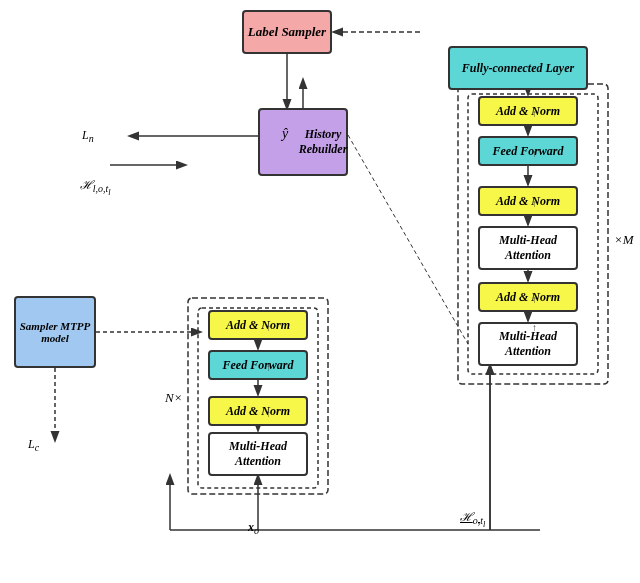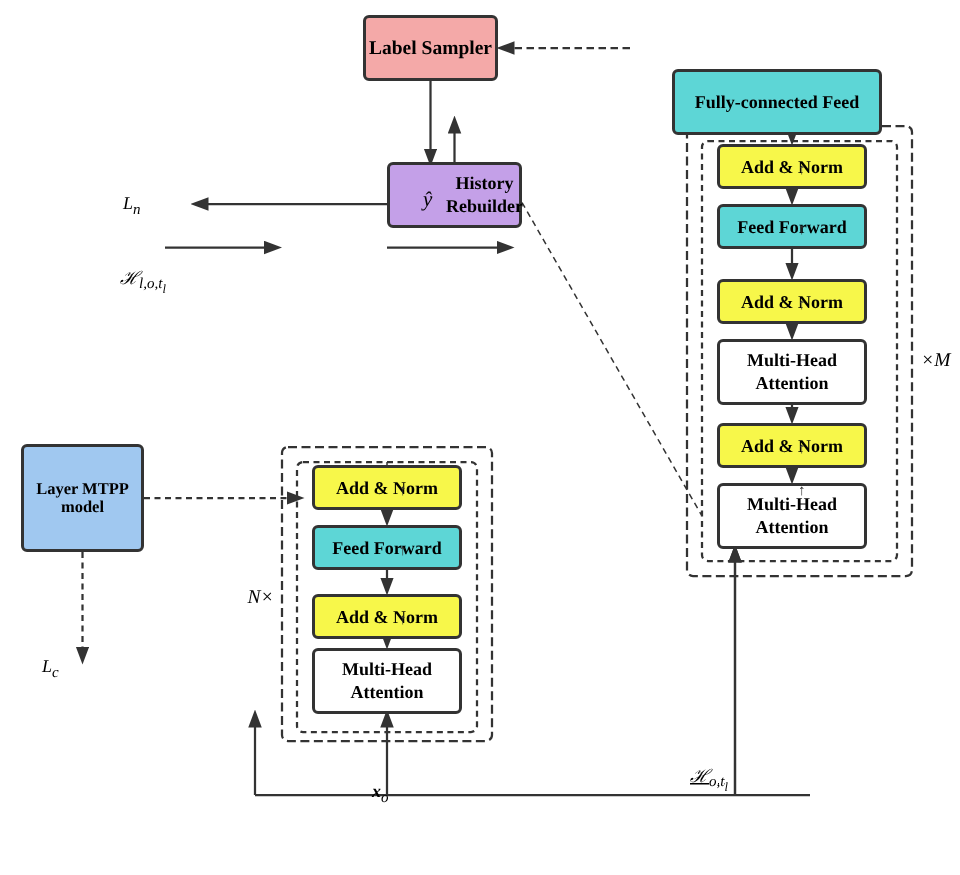--- a/index.html
+++ b/index.html
@@ -19,39 +19,40 @@
     .box {
       position: absolute;
       display: flex;
       align-items: center;
       justify-content: center;
       text-align: center;
       font-size: 13px;
       font-weight: 600;
       border: 2px solid #333;
       border-radius: 4px;
+      font-style: italic;
     }
     .label-sampler {
       background: #f4a9a8;
       width: 90px;
       height: 44px;
       top: 10px;
       left: 242px;
     }
     .fully-connected {
       background: #5dd6d6;
       width: 140px;
       height: 44px;
       top: 46px;
       left: 448px;
     }
     .history-rebuilder {
       background: #c4a0e8;
       width: 90px;
-      height: 44px;
+      height: 68px;
       top: 108px;
       left: 258px;
       padding-left: 40px;
     }
     .frozen-model {
       background: #a0c8f0;
       width: 82px;
       height: 72px;
       top: 296px;
       left: 14px;
@@ -226,30 +227,30 @@
       </marker>
     </defs>
   </svg>
 
   <div class="box label-sampler">
     <span>Label
 Sampler</span>
   </div>
 
   <div class="box fully-connected" style="font-size:12px;">
-    <span>Fully-connected Feed</span>
+    <span>Fully-connected Layer</span>
   </div>
 
   <div class="box history-rebuilder" style="font-size:12px;">
     <span>History
 Rebuilder</span>
   </div>
 
   <div class="box frozen-model" style="font-size:11px;">
-    <span>Layer
+    <span>Sampler
 MTPP model</span>
   </div>
 
   <div class="box add-norm-1" style="font-size:12px;">
     <span>Add &amp; Norm</span>
   </div>
   <div class="box feed-forward-r" style="font-size:12px;">
     <span>Feed Forward</span>
   </div>
   <div class="box add-norm-2" style="font-size:12px;">

